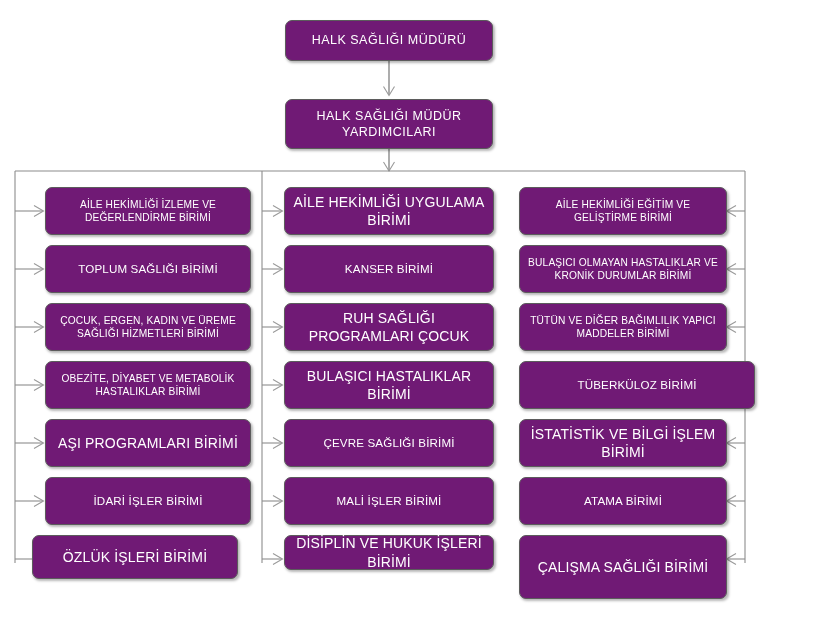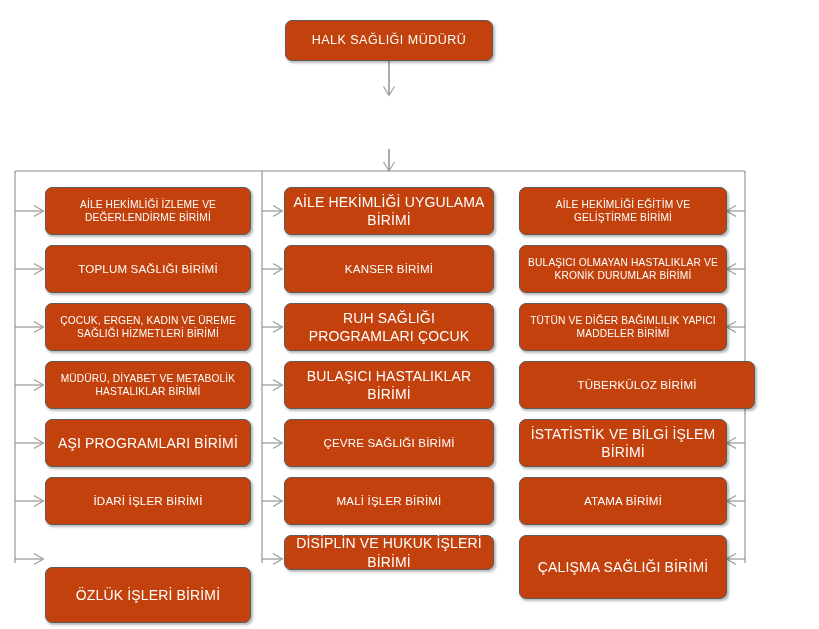--- a/index.html
+++ b/index.html
@@ -15,21 +15,21 @@
     width: 819px;
     height: 629px;
     background: #ffffff;
     overflow: hidden;
   }
 
   
   .node {
     position: absolute;
     box-sizing: border-box;
-    background: #c2410c;
+    background: #701a75;
     border: 1.6px solid #5c5c5c;
     border-radius: 7px;
     color: #ffffff;
     display: flex;
     align-items: center;
     justify-content: center;
     text-align: center;
     line-height: 1.32;
     letter-spacing: 0.15px;
     padding: 2px 8px;
@@ -186,29 +186,30 @@
         </g>
       <g>
           <line class="wire" x1="745" y1="559" x2="727" y2="559"></line>
           <polyline class="arrowhead" points="736,553.5 726.5,559 736,564.5"></polyline>
         </g>
     </g>
   </svg>
 
   <div class="node node-top" style="left:285px; top:20px; width:208px; height:41px;">HALK SAĞLIĞI MÜDÜRÜ</div>
 
+  <div class="node node-top" style="left:285px; top:99px; width:208px; height:50px;">HALK SAĞLIĞI MÜDÜR YARDIMCILARI</div>
 
   <div>
     <div class="node node-unit" style="left:45px; top:187px; width:206px; height:48px;">AİLE HEKİMLİĞİ İZLEME VE DEĞERLENDİRME BİRİMİ</div>
     <div class="node node-unit xl" style="left:45px; top:245px; width:206px; height:48px;">TOPLUM SAĞLIĞI BİRİMİ</div>
     <div class="node node-unit" style="left:45px; top:303px; width:206px; height:48px;">ÇOCUK, ERGEN, KADIN VE ÜREME SAĞLIĞI HİZMETLERİ BİRİMİ</div>
-    <div class="node node-unit" style="left:45px; top:361px; width:206px; height:48px;">MÜDÜRÜ, DİYABET VE METABOLİK HASTALIKLAR BİRİMİ</div>
+    <div class="node node-unit" style="left:45px; top:361px; width:206px; height:48px;">OBEZİTE, DİYABET VE METABOLİK HASTALIKLAR BİRİMİ</div>
     <div class="node node-unit lg" style="left:45px; top:419px; width:206px; height:48px;">AŞI PROGRAMLARI BİRİMİ</div>
     <div class="node node-unit xl" style="left:45px; top:477px; width:206px; height:48px;">İDARİ İŞLER BİRİMİ</div>
-    <div class="node node-unit lg" style="left:45px; top:535px; width:206px; height:56px;margin-top:32px;">ÖZLÜK İŞLERİ BİRİMİ</div>
+    <div class="node node-unit lg" style="left:32px; top:535px; width:206px; height:44px;">ÖZLÜK İŞLERİ BİRİMİ</div>
   </div>
 
   <div>
     <div class="node node-unit lg" style="left:284px; top:187px; width:210px; height:48px;">AİLE HEKİMLİĞİ UYGULAMA BİRİMİ</div>
     <div class="node node-unit xl" style="left:284px; top:245px; width:210px; height:48px;">KANSER  BİRİMİ</div>
     <div class="node node-unit lg" style="left:284px; top:303px; width:210px; height:48px;">RUH SAĞLIĞI PROGRAMLARI ÇOCUK</div>
     <div class="node node-unit lg" style="left:284px; top:361px; width:210px; height:48px;">BULAŞICI HASTALIKLAR BİRİMİ</div>
     <div class="node node-unit xl" style="left:284px; top:419px; width:210px; height:48px;">ÇEVRE  SAĞLIĞI BİRİMİ</div>
     <div class="node node-unit xl" style="left:284px; top:477px; width:210px; height:48px;">MALİ İŞLER BİRİMİ</div>
     <div class="node node-unit lg" style="left:284px; top:535px; width:210px; height:35px;">DİSİPLİN  VE HUKUK İŞLERİ BİRİMİ</div>

